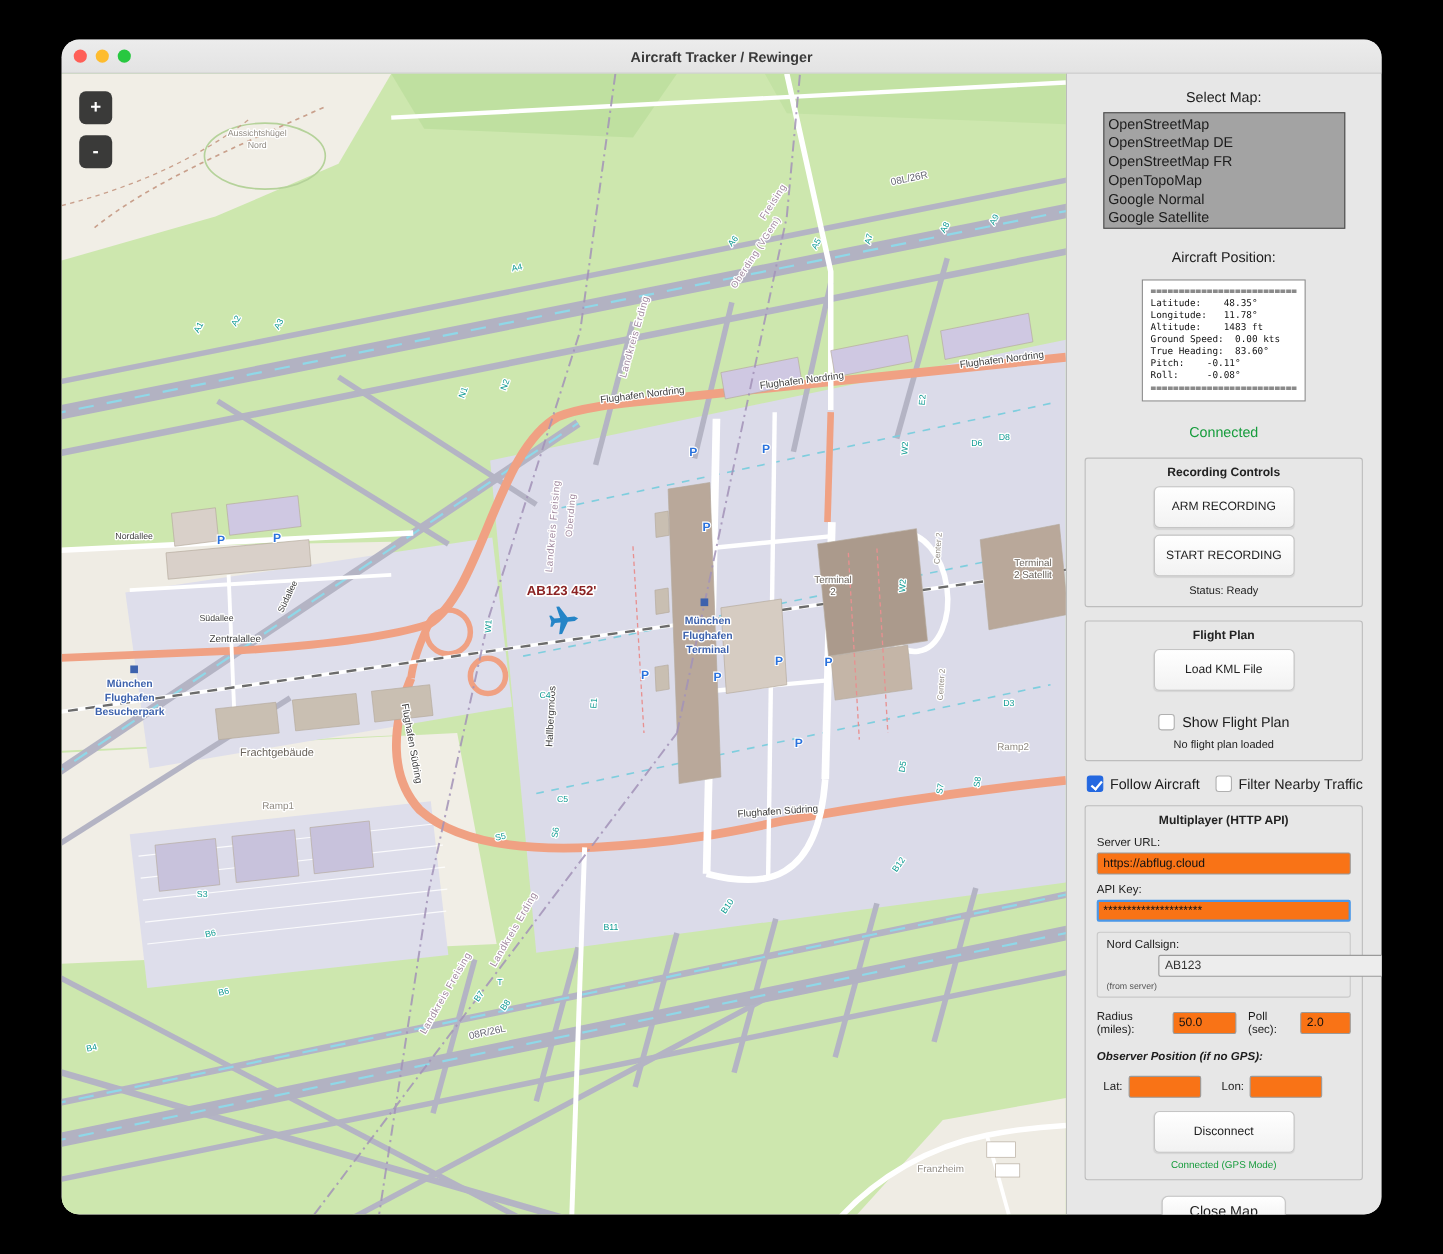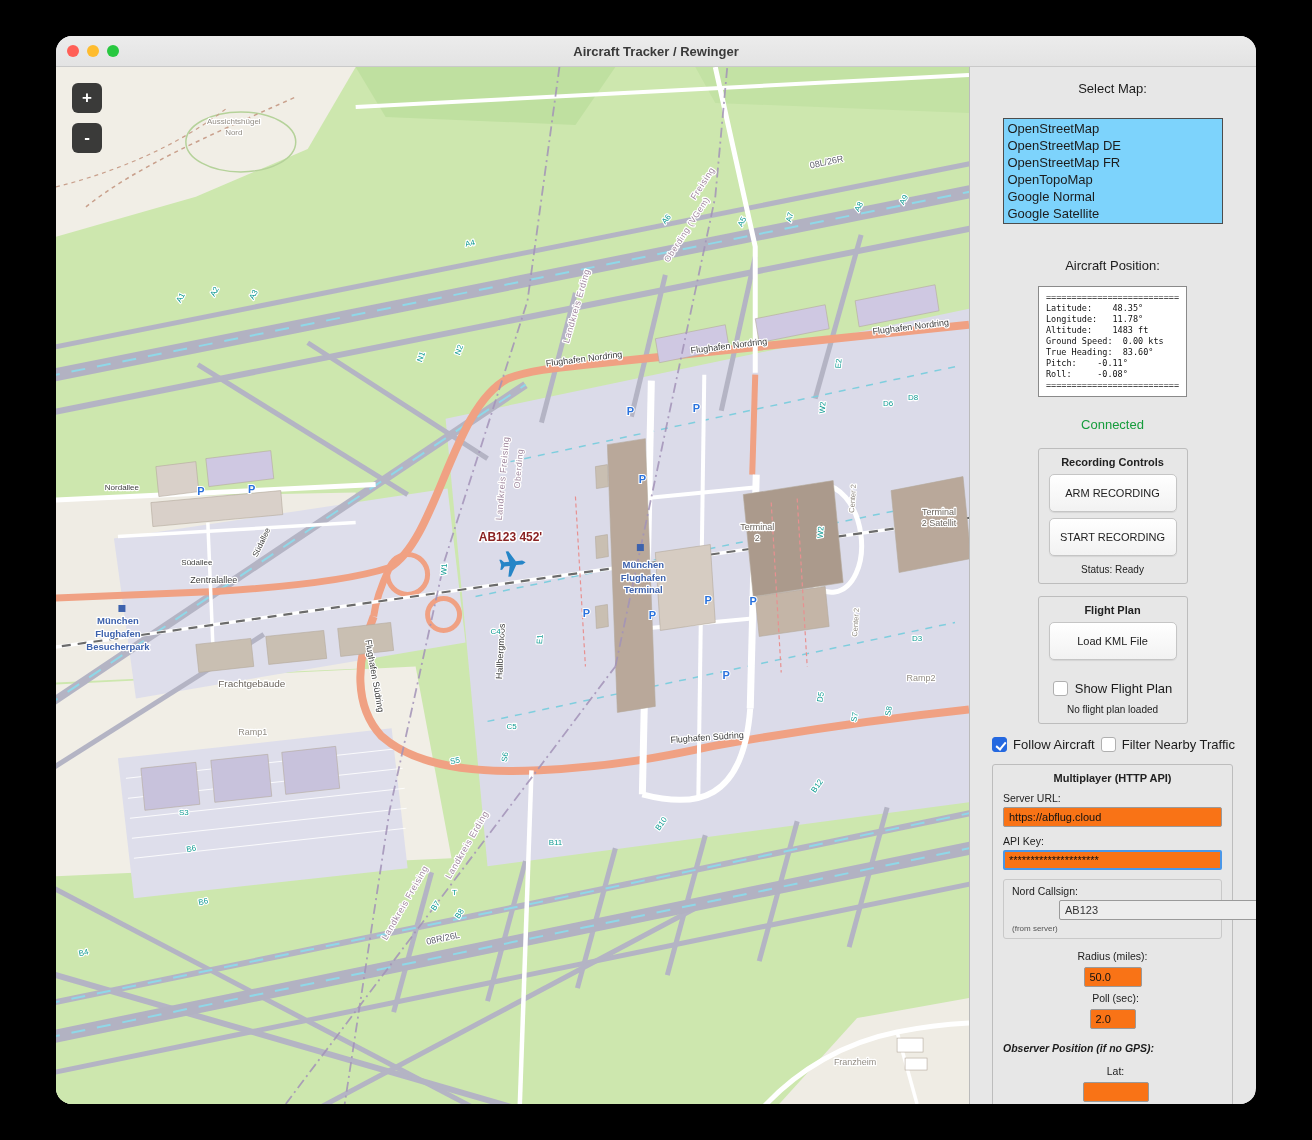--- a/index.html
+++ b/index.html
@@ -31,23 +31,23 @@
   .ml.runway{fill:#63636f;}
   .ml.taxi{fill:#119b93;font-size:8px;}
   .ml.transit{fill:#3d62ad;font-weight:bold;font-size:9.5px;}
   .ml.poi{fill:#6b645c;}
   .ml.aircraft{fill:var(--aircraft-label,#8b2323);font-weight:bold;font-size:12px;stroke-width:3px;}
   .pk{font-family:"Liberation Sans",sans-serif;font-weight:bold;font-size:11px;fill:var(--parking-blue,#2a72dd);
       text-anchor:middle;paint-order:stroke;stroke:#fff;stroke-width:2px;}
   #plane-path{fill:var(--plane-blue,#2585c7);}
   
   .sidebar{width:285px;background:#e7e7e7;padding:10px 16px 8px;box-sizing:border-box;
-           display:flex;flex-direction:column;color:#1c1c1c;font-size:13px;align-items:center;}
+           display:flex;flex-direction:column;color:#1c1c1c;font-size:13px;}
   .sb-heading{text-align:center;font-size:13px;margin:4px 0 6px;}
-  .listbox{background:#7dd3fc;border:1px solid #4d4d4d;margin:16px auto;width:218px;padding:1px 0;}
+  .listbox{background:#a3a3a3;border:1px solid #4d4d4d;margin:0 auto;width:218px;padding:1px 0;}
   .listbox-item{font-size:13px;line-height:17px;padding:0 4px;white-space:nowrap;cursor:default;}
   .pos-box{font:8.5px/1.3 "DejaVu Sans Mono",monospace;background:#fff;border:1px solid #8a8a8a;
            width:fit-content;margin:7px auto 0;padding:5px 7px;white-space:pre;color:#111;}
   .conn{color:var(--status-green,#169c3c);text-align:center;margin:20px 0 4px;font-size:13px;}
   .group{border:1px solid #bdbdbd;border-radius:3px;margin-top:12px;padding:7px 10px 8px;}
   .group-title{text-align:center;font-weight:bold;font-size:11px;margin-bottom:5px;color:#222;}
   .btn{display:block;margin:6px auto 0;background:linear-gradient(#ffffff,#f2f2f2);border:1px solid #c5c5c5;
        border-radius:5px;font:11px "Liberation Sans",sans-serif;padding:12px 10px;min-width:128px;color:#222;
        box-shadow:0 1px 1px rgba(0,0,0,.08);cursor:pointer;}
   .small-status{text-align:center;font-size:10px;margin-top:8px;color:#222;}
@@ -59,21 +59,21 @@
   .check-row{margin-top:21px;display:flex;align-items:center;gap:7px;justify-content:center;font-size:13px;}
   .follow-row{display:flex;align-items:center;gap:6px;margin:13px 0 0 2px;font-size:13px;justify-content:space-between;}
   .follow-item{display:flex;align-items:center;gap:6px;}
   .flabel{font-size:10.5px;margin:8px 0 3px;color:#1d1d1d;}
   .tin{width:100%;box-sizing:border-box;border:1px solid #9a9a9a;border-radius:2px;background:#f97316;
        font:11px "Liberation Sans",sans-serif;padding:3px 5px;color:#111;}
   .tin.focused{border:2px solid var(--focus-blue,#4a97e8);padding:2px 4px;}
   .tin.disabled{background:#ededed;color:#333;margin-left:47px;}
   .subpanel{border:1px solid #c9c9c9;border-radius:3px;padding:5px 8px 5px;margin-top:9px;}
   .tiny{font-size:8px;color:#555;margin-top:4px;}
-  .inline-row{display:flex;align-items:center;gap:5px;margin-top:11px;font-size:10.5px;flex-direction:column;}
+  .inline-row{display:flex;align-items:center;gap:5px;margin-top:11px;font-size:10.5px;}
   .num-in{width:58px;flex:none;}
   .obs{font-size:10.5px;font-style:italic;font-weight:bold;margin-top:13px;}
   .latlon{margin-left:6px;}
   .green-tiny{color:var(--status-green,#169c3c);font-size:9px;text-align:center;margin-top:6px;}
   .close-btn{margin:14px auto 0;display:block;background:linear-gradient(#ffffff,#f1f1f1);border:1px solid #c5c5c5;
        border-radius:6px;font:13px "Liberation Sans",sans-serif;padding:5px 24px;color:#222;
        box-shadow:0 1px 1px rgba(0,0,0,.1);cursor:pointer;}
 </style>
 </head>
 <body>

